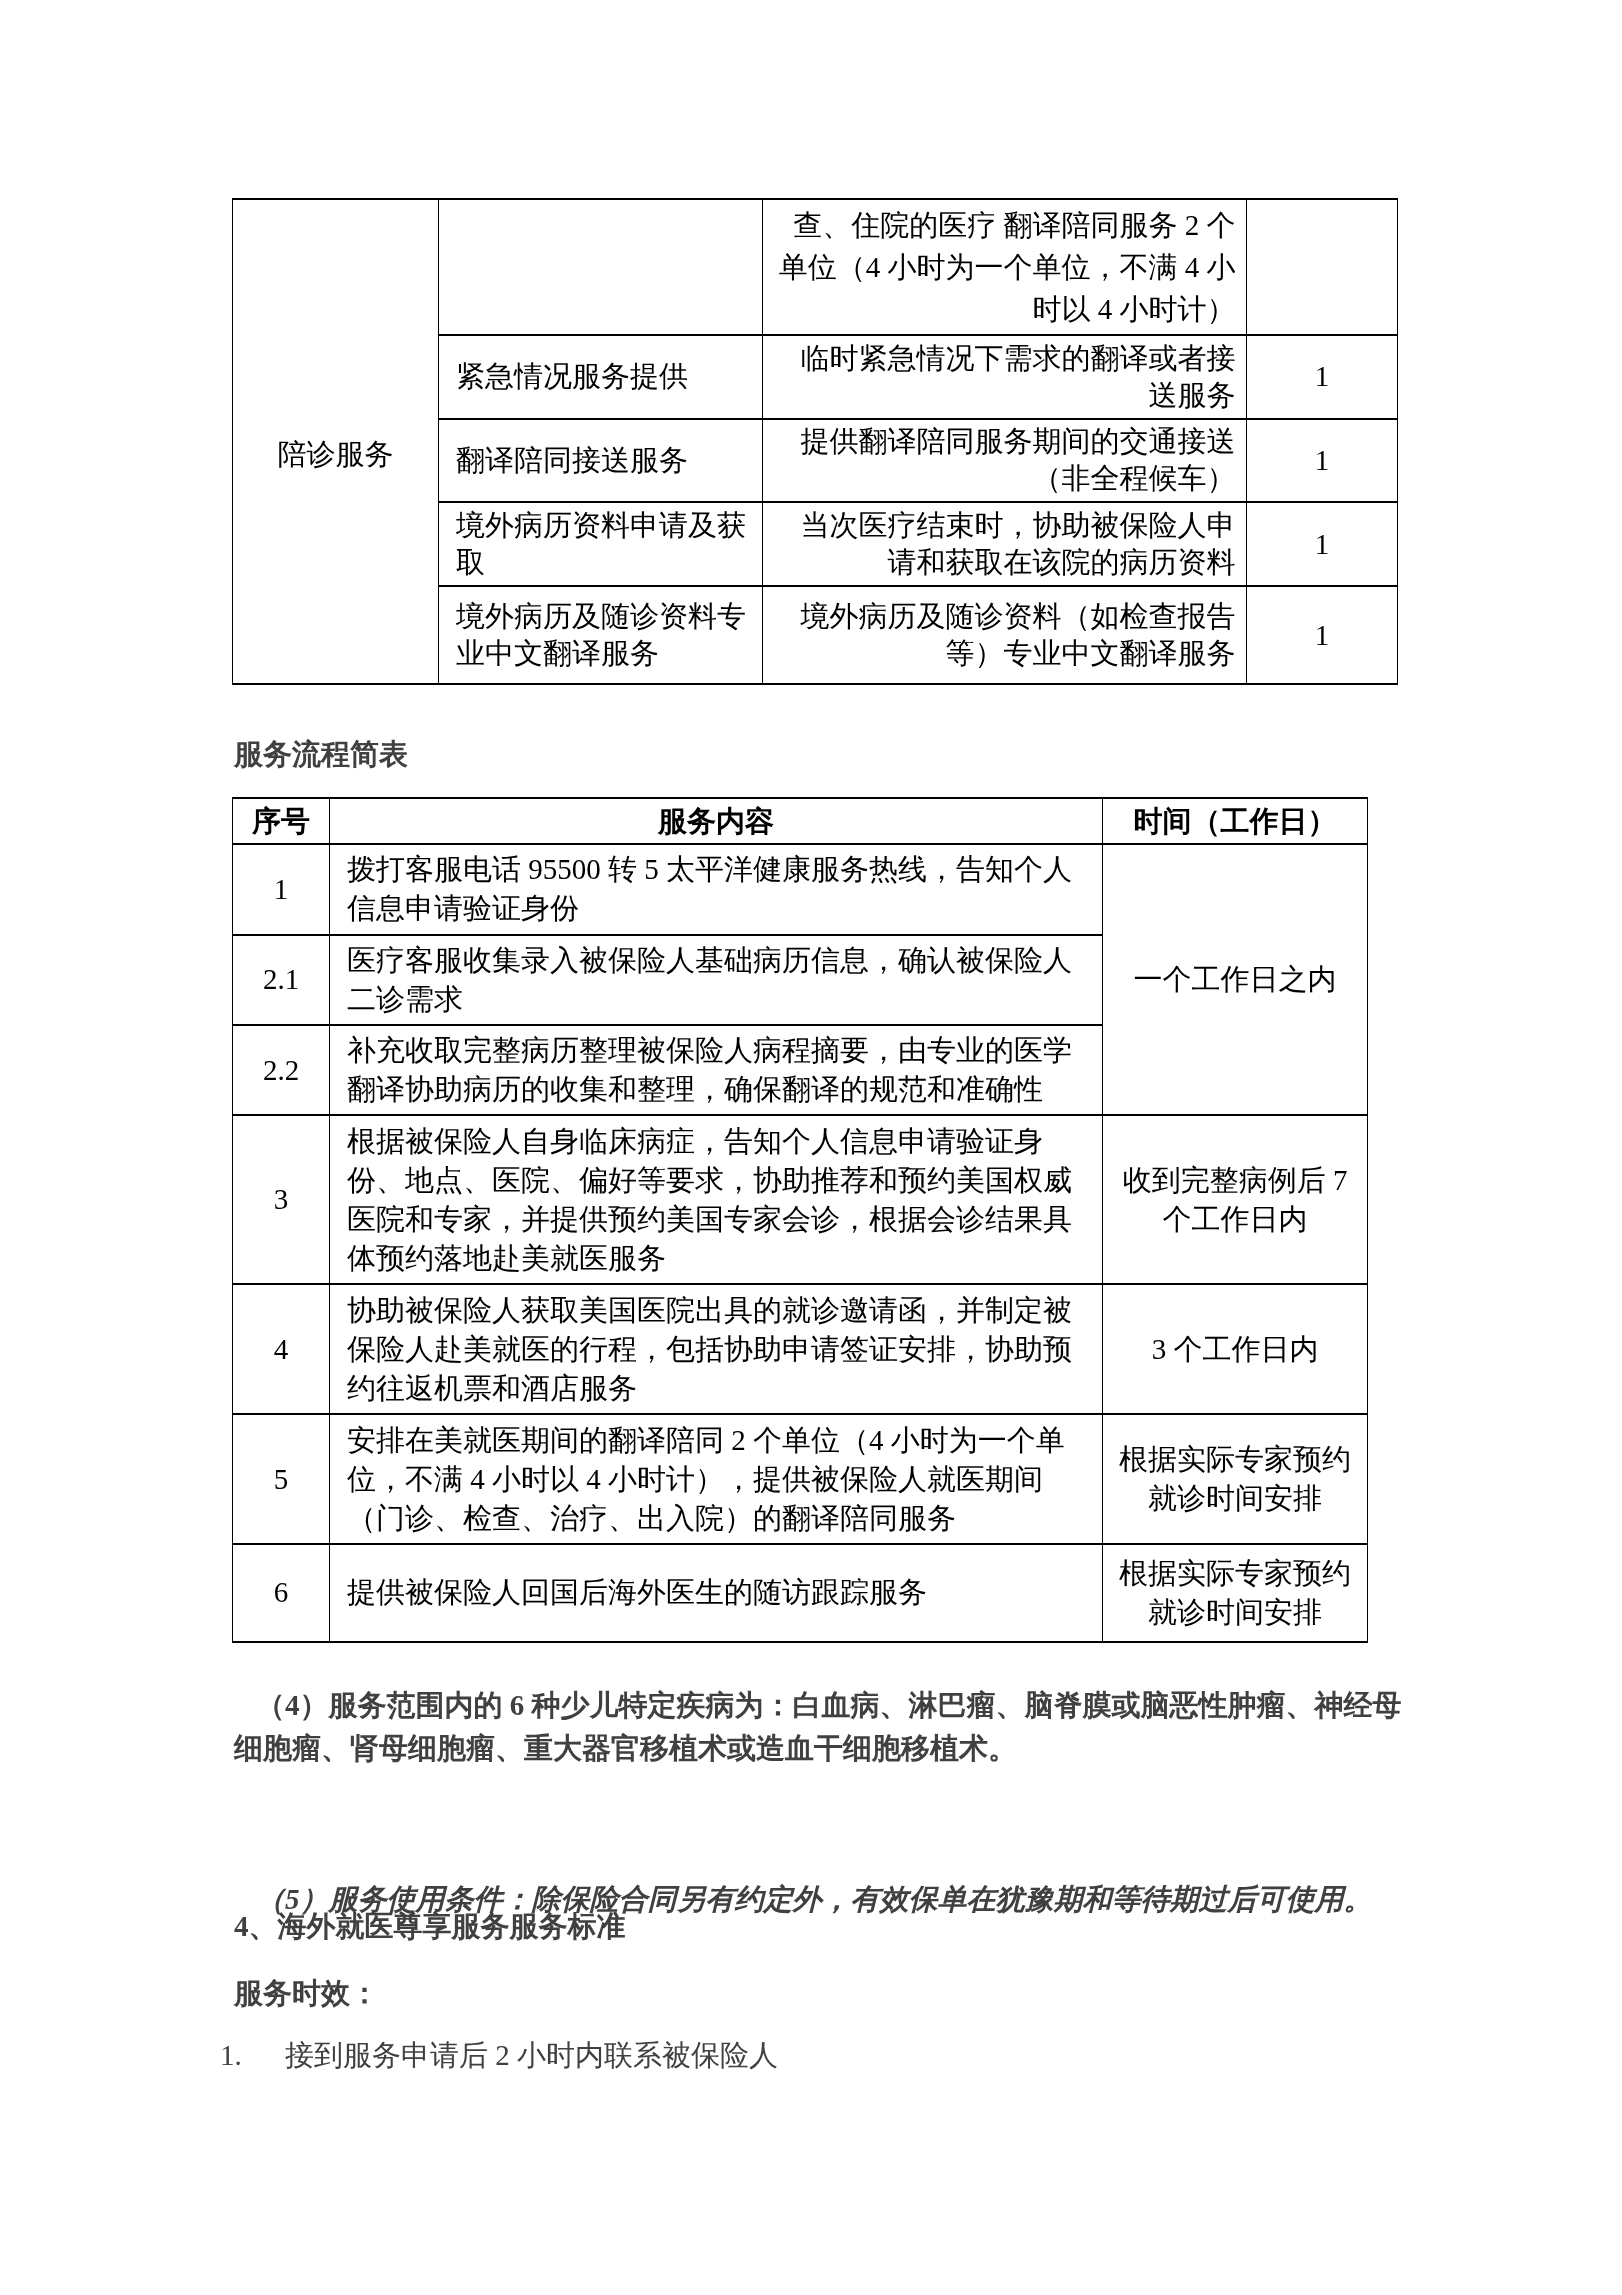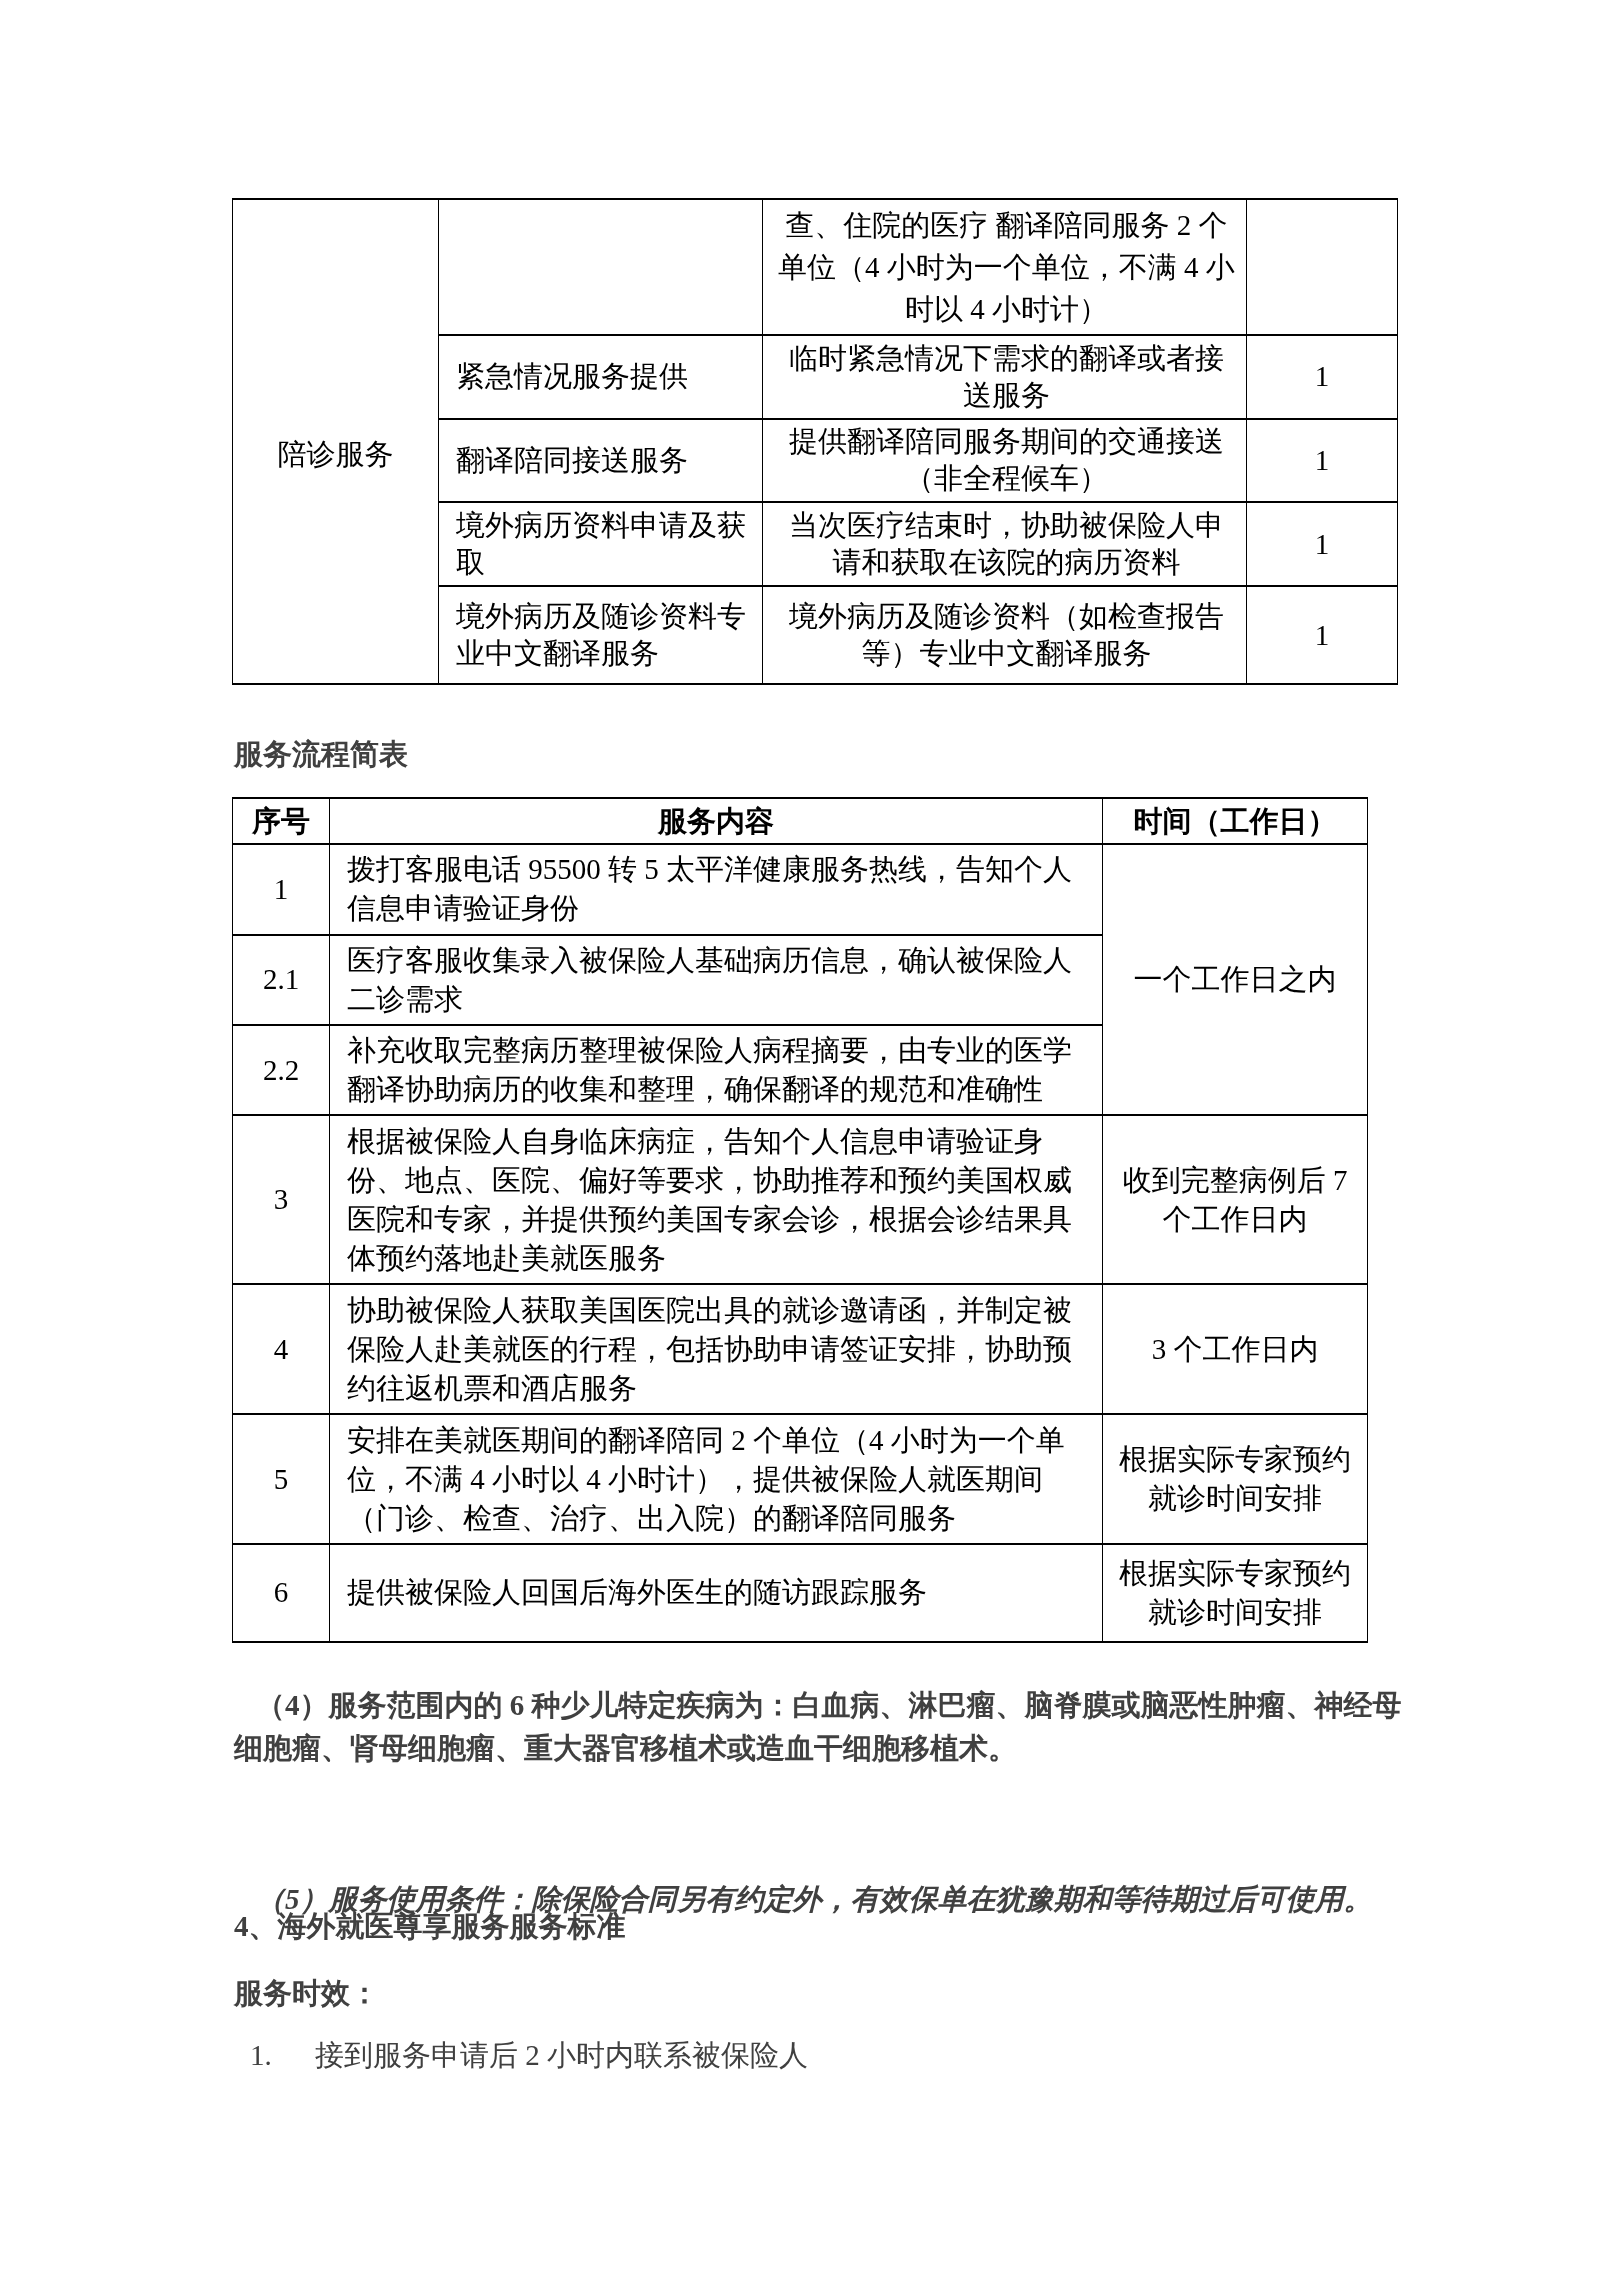--- a/index.html
+++ b/index.html
@@ -36,21 +36,21 @@
 
   
   #table1 { left: 232px; top: 198px; width: 1164px; }
   #table1 td { line-height: 37px; }
   .t1-col1 {
     vertical-align: top;
     text-align: center;
     padding-top: 27px;
   }
   .t1-service { text-align: left; padding: 3.9px 10.5px 3.9px 17px; }
-  .t1-desc    { text-align: center; padding: 3.9px 10.5px 3.9px 14.4px; }
+  .t1-desc    { text-align: right; padding: 3.9px 10.5px 3.9px 14.4px; }
   .t1-desc-first { line-height: 42px !important; }
   .t1-count   { text-align: center; padding: 0 2.6px; }
   tr.t1-rA { height: 124px; }
   tr.t1-rB { height: 75px; }
   tr.t1-rC { height: 77px; }
   tr.t1-rD { height: 75px; }
   tr.t1-rE { height: 98px; }
 
   
   #process-title {
@@ -90,21 +90,21 @@
   }
   #section4-heading {
     left: 234px; top: 1907px;
     font-weight: bold; line-height: 39px;
   }
   #service-sla-heading {
     left: 234px; top: 1974px;
     font-weight: bold; line-height: 39px;
   }
   #sla-item-1 {
-    left: 250px; top: 2036px; width: 1243px;
+    left: 220px; top: 2036px; width: 1243px;
     line-height: 39px;
   }
   #sla-item-1 .item-no {
     display: inline-block;
     width: 65px;
     font-family: "Liberation Serif", "DejaVu Serif", serif;
   }
 </style>
 </head>
 <body>

